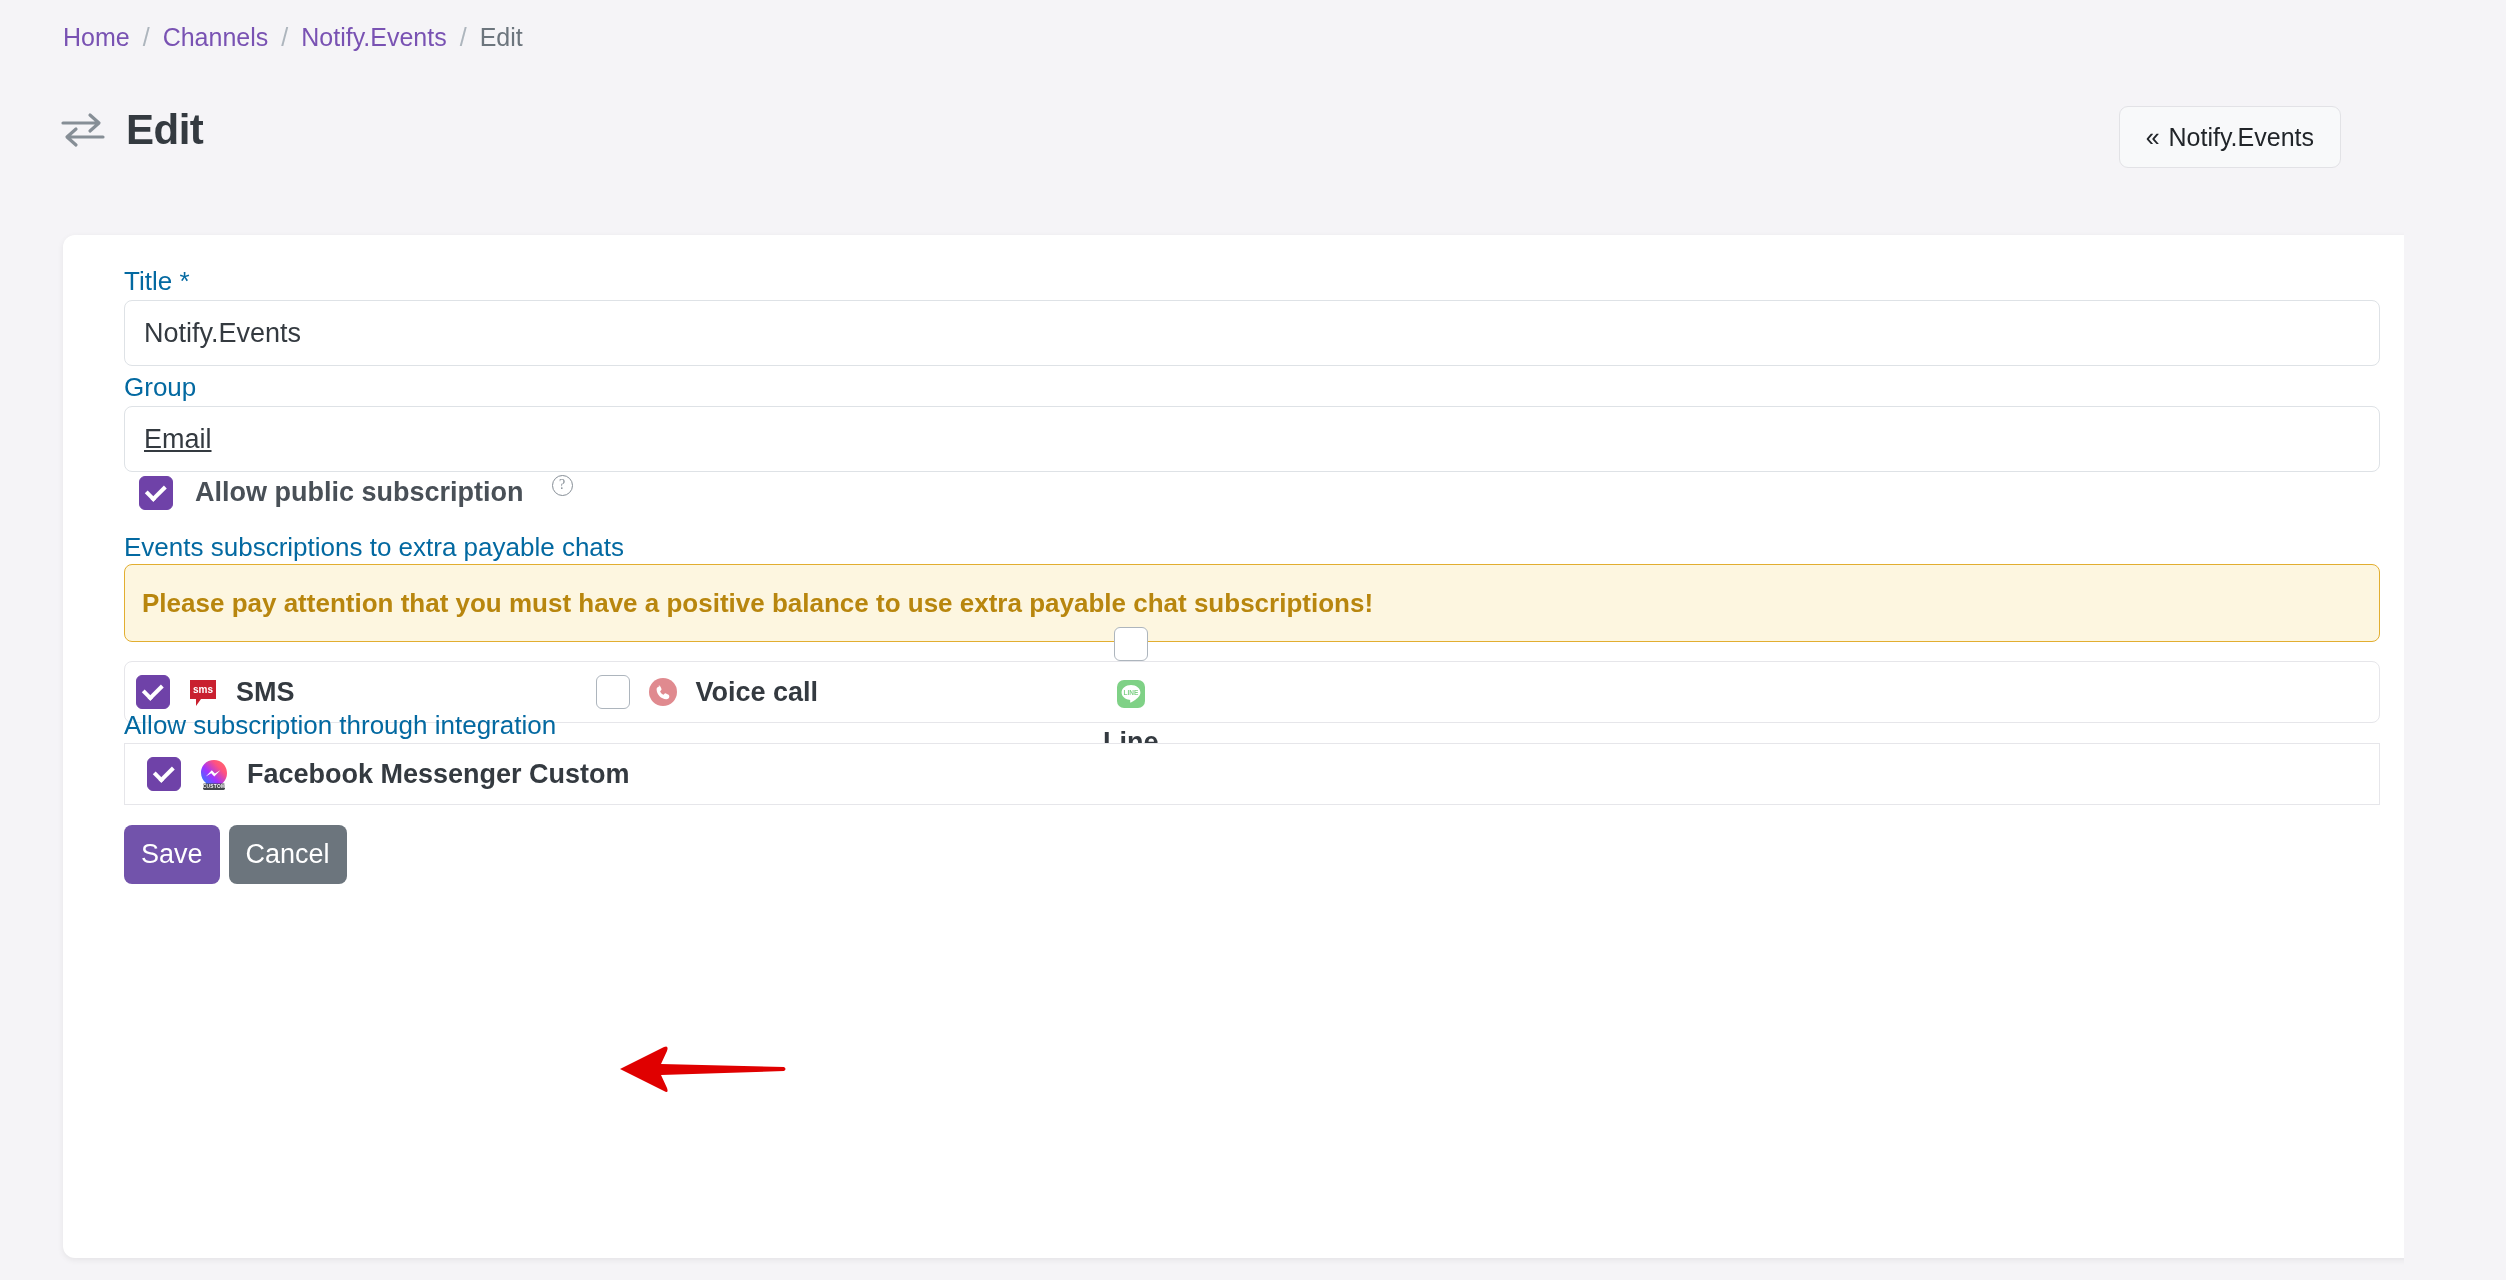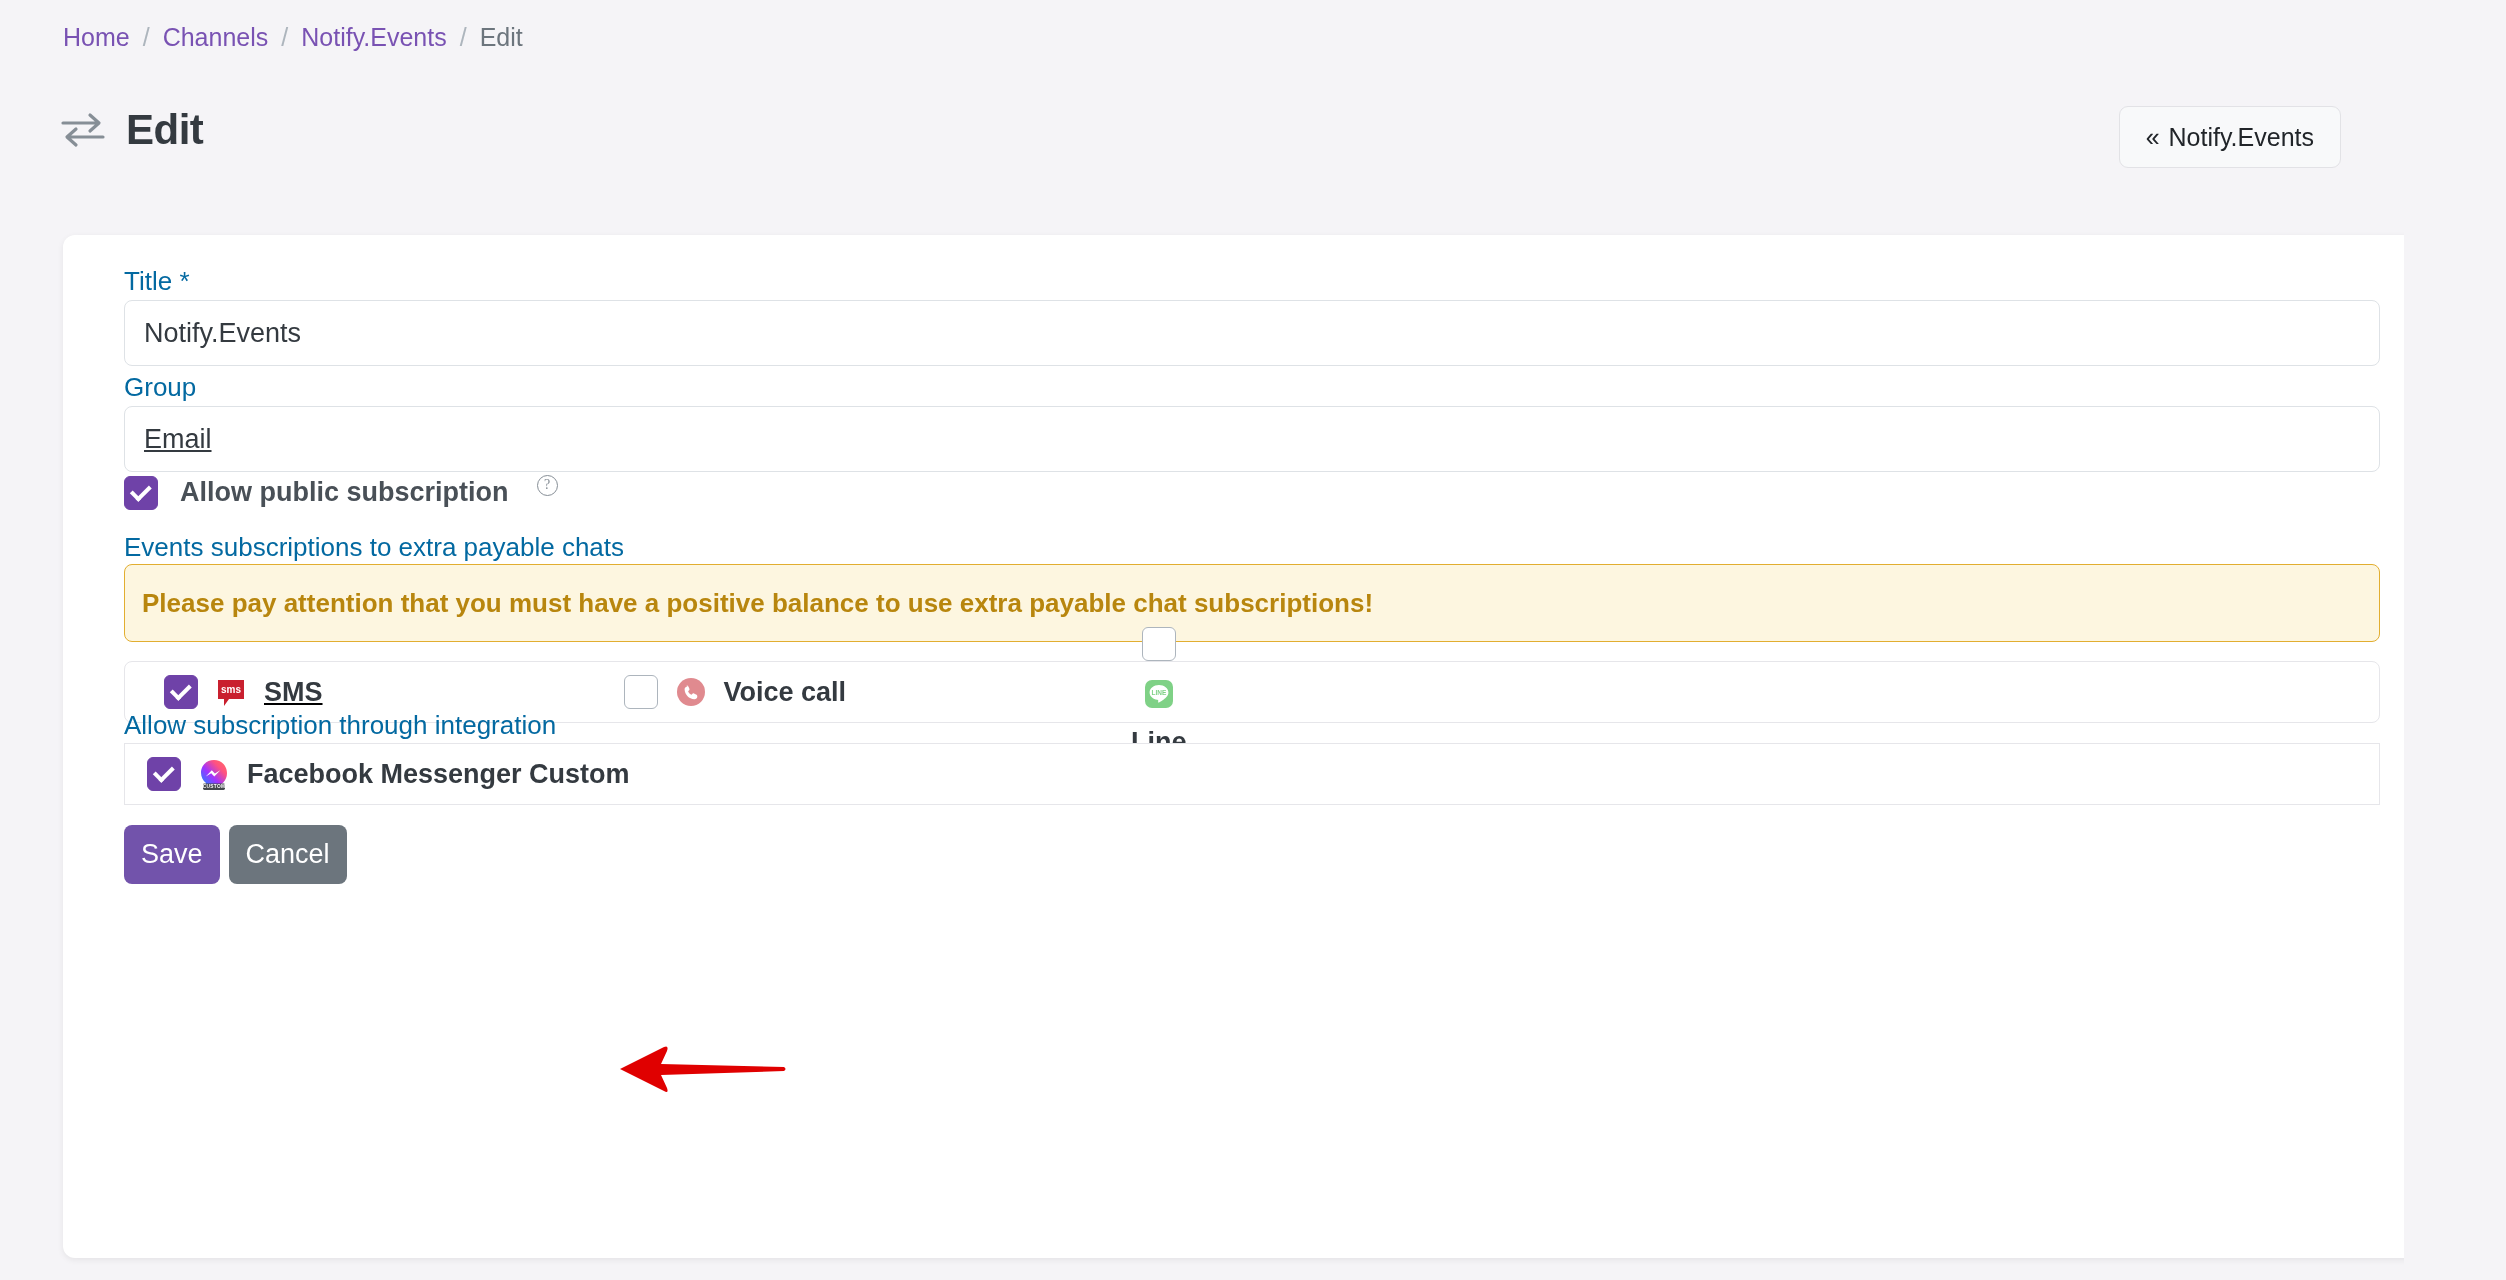--- a/index.html
+++ b/index.html
@@ -74,21 +74,21 @@
     cursor: pointer; flex: none;
   }
   .cbx.checked { background: #6f42a8; border-color: #6f42a8; }
   .cbx.checked::after {
     content: ""; width: 15px; height: 8px;
     border-left: 4px solid #fff; border-bottom: 4px solid #fff;
     transform: rotate(-45deg) translate(1px,-2px);
   }
 
   .public-row {
-    position: absolute; left: 61px; top: 240px;
+    position: absolute; left: 76px; top: 240px;
     display: flex; align-items: center; gap: 22px;
   }
   .public-label { font-size: 27px; font-weight: bold; color: #495057; }
   .help-icon {
     width: 21px; height: 21px; border-radius: 50%;
     border: 1.5px solid #868e96; color: #868e96;
     font-size: 14px; line-height: 18px; text-align: center;
     display: inline-block; margin-left: 6px; margin-bottom: 14px;
     cursor: pointer; font-family: "Liberation Serif", serif;
   }
@@ -109,21 +109,21 @@
   }
 
   
   .chan-box {
     position: absolute; left: 61px; top: 426px;
     width: 2256px; height: 62px;
     border: 1px solid #e6e6ea; border-radius: 8px; background: #fff;
     display: flex; align-items: center;
   }
   .chan-item { display: flex; align-items: center; gap: 17px; }
-  .chan-item.i0 { margin-left: 39px; text-decoration: underline; }
+  .chan-item.i0 { margin-left: 11px; }
   .chan-item.i1 { margin-left: 301px; }
   .chan-item.i2 { margin-left: 285px; flex-direction: column; }
   .chan-name { font-size: 27px; font-weight: bold; color: #343a40; }
 
   .icon-wrap { width: 32px; height: 32px; flex: none; position: relative; }
 
   .integ-box {
     position: absolute; left: 61px; top: 508px;
     width: 2256px; height: 62px;
     border: 1px solid #e6e6ea; border-radius: 0; background: #fff;

